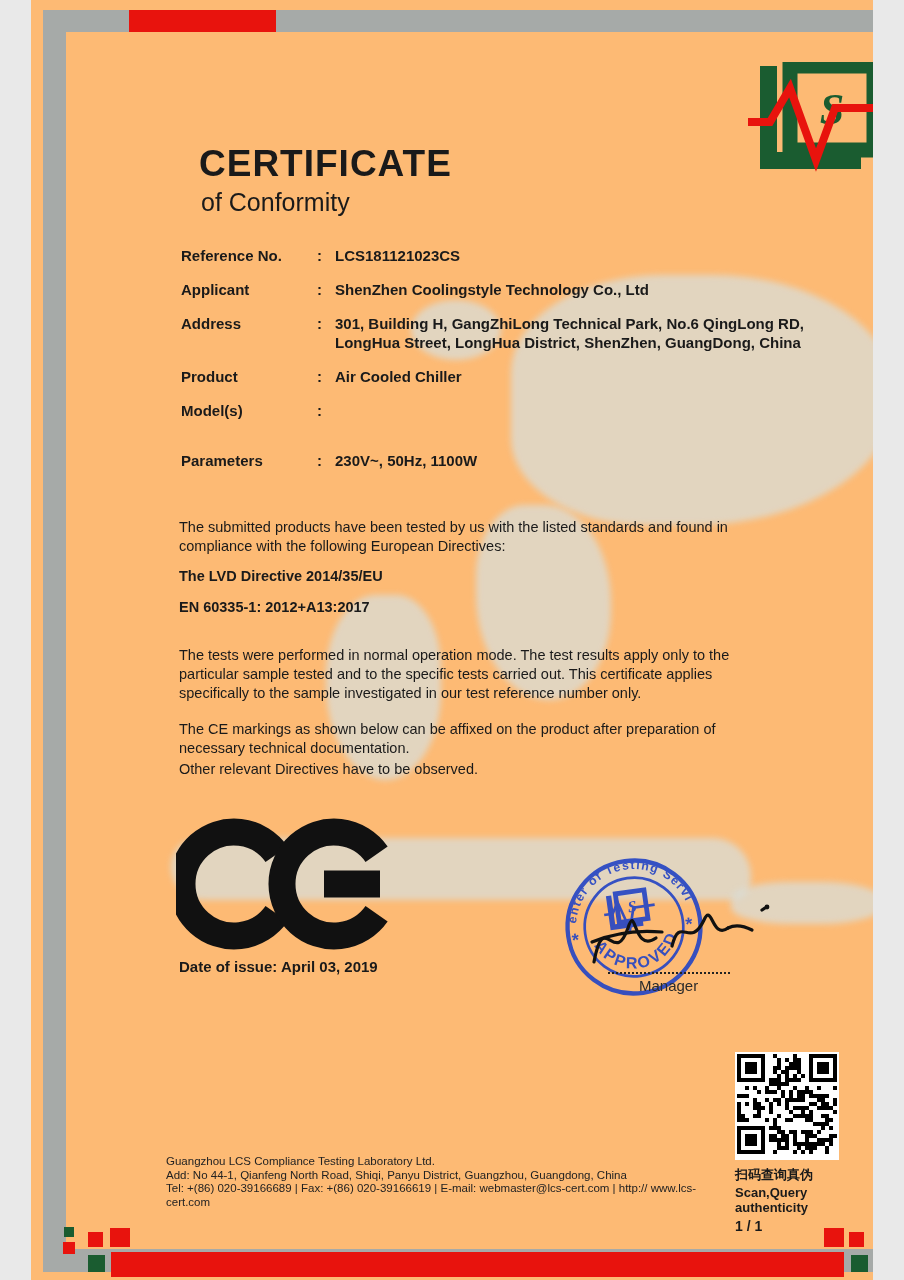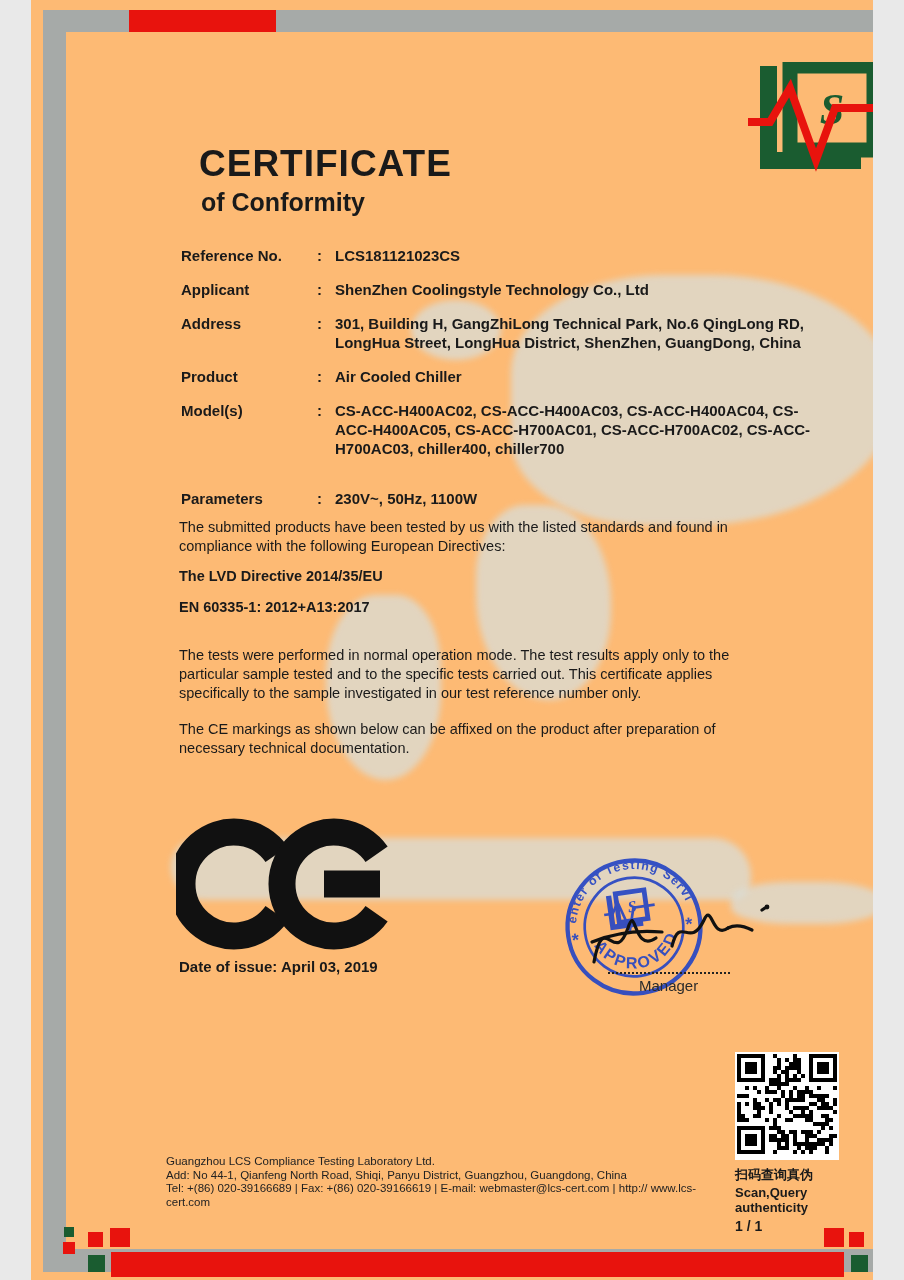--- a/index.html
+++ b/index.html
@@ -6,21 +6,21 @@
   .page{position:relative;width:842px;height:1280px;background:#fdba74;overflow:hidden;
         font-family:"Liberation Sans","DejaVu Sans",sans-serif;color:#1a1a1a;margin:0 auto;}
   
   .wm{position:absolute;background:#d9ded9;opacity:.75;filter:blur(3px);z-index:1;}
   
   .frame{position:absolute;background:#a6aaa8;z-index:3;}
   .accent{position:absolute;z-index:4;}
   
   .content{position:absolute;inset:0;z-index:2;}
   .title-main{position:absolute;left:168px;top:143px;font-size:37px;font-weight:bold;letter-spacing:1px;}
-  .title-sub{position:absolute;left:170px;top:188px;font-size:25px;font-weight:bold;}
+  .title-sub{position:absolute;left:170px;top:188px;font-size:25px;font-weight:normal;}
   .fields{position:absolute;left:150px;top:246px;width:650px;}
   .frow{display:flex;margin-bottom:15px;font-size:15px;font-weight:bold;line-height:19px;}
   .frow.gap-lg{margin-bottom:31px;}
   .flabel{width:136px;flex:0 0 136px;}
   .fcolon{width:18px;flex:0 0 18px;}
   .fvalue{width:480px;}
   .para{position:absolute;left:148px;width:596px;font-size:14.5px;line-height:19px;}
   .bold{font-weight:bold;}
   .date-line{position:absolute;left:148px;top:958px;font-size:15px;font-weight:bold;}
   
@@ -98,34 +98,34 @@
         <span class="fvalue">301, Building H, GangZhiLong Technical Park, No.6 QingLong RD, LongHua Street, LongHua District, ShenZhen, GuangDong, China</span>
       </div>
       <div class="frow">
         <span class="flabel">Product</span>
         <span class="fcolon">:</span>
         <span class="fvalue">Air Cooled Chiller</span>
       </div>
       <div class="frow gap-lg">
         <span class="flabel">Model(s)</span>
         <span class="fcolon">:</span>
-        <span class="fvalue">CS-ACC-H400AC02, CS-ACC-H400AC03, CS-ACC-H400AC04, CS-ACC-H400AC05, CS-ACC-H700AC01, CS-ACC-H700AC02, CS-ACC-H700AC03, chiller400, chiller700</span>
       </div>
       <div class="frow">
         <span class="flabel">Parameters</span>
         <span class="fcolon">:</span>
         <span class="fvalue">230V~, 50Hz, 1100W</span>
       </div>
     </div>
 
     <div class="para" style="top:518px;">The submitted products have been tested by us with the listed standards and found in compliance with the following European Directives:</div>
     <div class="para bold" style="top:567px;">The LVD Directive 2014/35/EU</div>
     <div class="para bold" style="top:598px;">EN 60335-1: 2012+A13:2017</div>
     <div class="para" style="top:646px;">The tests were performed in normal operation mode. The test results apply only to the particular sample tested and to the specific tests carried out. This certificate applies specifically to the sample investigated in our test reference number only.</div>
     <div class="para" style="top:712px;margin-top:8px;">The CE markings as shown below can be affixed on the product after preparation of necessary technical documentation.</div>
+    <div class="para" style="top:760px;">Other relevant Directives have to be observed.</div>
 
     <svg style="position:absolute;left:145px;top:810px;" width="215" height="148" viewBox="0 0 215 148">
       <path d="M 100.6 44.2 A 52 52 0 1 0 100.6 103.8" fill="none" stroke="#111" stroke-width="27"></path>
       <path d="M 200.6 44.2 A 52 52 0 1 0 200.6 103.8" fill="none" stroke="#111" stroke-width="27"></path>
       <path d="M 148 74 L 204 74" fill="none" stroke="#111" stroke-width="27"></path>
     </svg>
 
     <div class="date-line">Date of issue: April 03, 2019</div>
 
     <svg class="stamp" viewBox="0 0 140 140">

